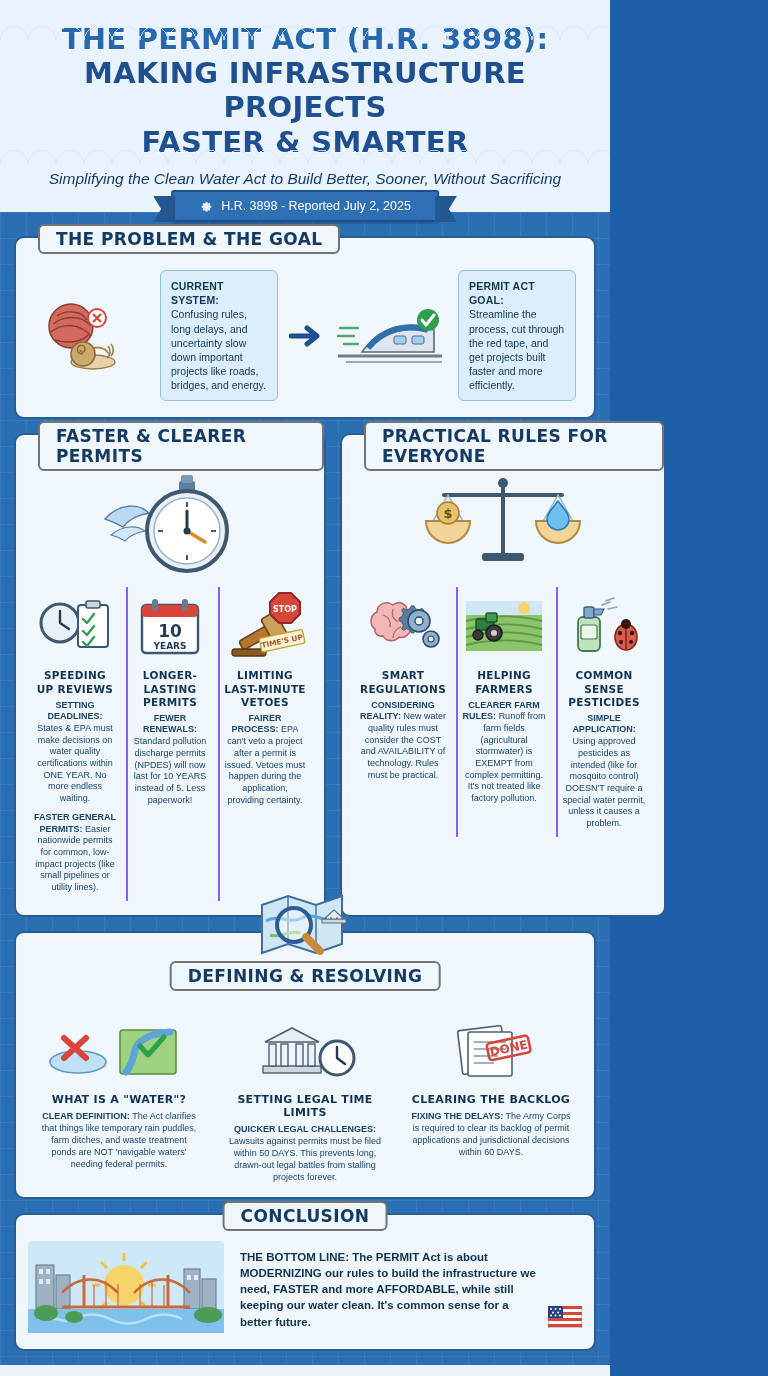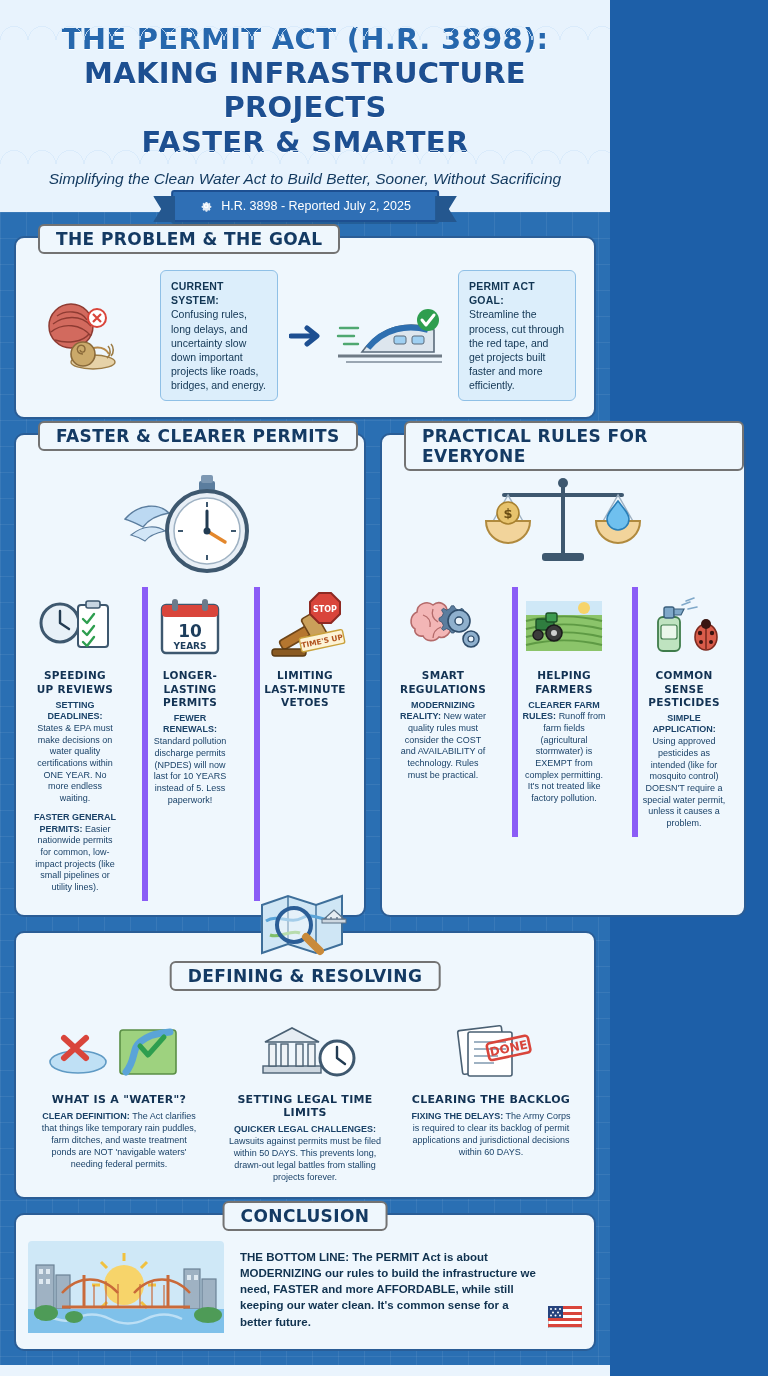--- a/index.html
+++ b/index.html
@@ -122,21 +122,21 @@
   .pg-box b { display:block; font-size:10.5px; letter-spacing:.2px; }
   .arrow { flex:0 0 34px; display:flex; justify-content:center; }
 
   
   .two-col { display:flex; gap:14px; }
   .two-col > .card { flex:1; margin-bottom:14px; }
 
   .hero-ico { text-align:center; padding:8px 0 6px; }
   .tri { display:flex; gap:6px; }
   .tri > div { flex:1; text-align:center; padding:0 4px; }
-  .tri-sep { border-left:6px solid #8b5cf6;margin-left:16px; }
+  .tri-sep { border-left:2px solid #8b5cf6; }
   .ico-box { height:74px; display:flex; align-items:flex-end; justify-content:center; }
   .tri h4 {
     margin:8px 0 4px;
     font-family:"DejaVu Sans", sans-serif;
     font-size:10.5px;
     color:#123253;
     letter-spacing:.3px;
     line-height:1.25;
     text-transform:uppercase;
   }
@@ -327,20 +327,21 @@
                   <polygon points="11,0 23,0 32,9 32,21 23,30 11,30 2,21 2,9" fill="#d9453b" stroke="#8e2a23" stroke-width="2"></polygon>
                   <text x="17" y="19" text-anchor="middle" font-family="DejaVu Sans, sans-serif" font-size="8" font-weight="bold" fill="#fff">STOP</text>
                 </g>
                 <g transform="rotate(-12 52 50)">
                   <rect x="36" y="44" width="44" height="14" rx="2" fill="#fdf3d6" stroke="#c9a13c" stroke-width="1.4"></rect>
                   <text x="58" y="54" text-anchor="middle" font-family="DejaVu Sans, sans-serif" font-size="7.5" font-weight="bold" fill="#b1521f">TIME'S UP</text>
                 </g>
               </svg>
             </div>
             <h4>LIMITING LAST-MINUTE VETOES</h4>
+            <p><b>FAIRER PROCESS:</b> <span>EPA can't veto a project after a permit is issued. Vetoes must happen during the application, providing certainty.</span></p>
           </div>
         </div>
       </div>
 
       <div class="card">
         <div class="card-title">PRACTICAL RULES FOR EVERYONE</div>
 
         <div class="hero-ico">
           <svg width="190" height="108" viewBox="0 0 190 108">
             <path d="M95 14v70" stroke="#3e586f" stroke-width="4"></path>
@@ -366,21 +367,21 @@
                 <g fill="#5b7d9e" stroke="#2f4d6b" stroke-width="1.2">
                   <path d="M58 18l3-5h4l3 5 5 2 5-3 3 3-3 5 2 5 5 3v4l-5 3-2 5 3 5-3 3-5-3-5 2-3 5h-4l-3-5-5-2-5 3-3-3 3-5-2-5-5-3v-4l5-3 2-5-3-5 3-3 5 3z" transform="translate(-6,-2) scale(.62) translate(30,14)"></path>
                 </g>
                 <circle cx="58" cy="30" r="11" fill="#8fb0cd" stroke="#2f4d6b" stroke-width="1.6"></circle>
                 <circle cx="58" cy="30" r="4" fill="#eef5fb" stroke="#2f4d6b" stroke-width="1.4"></circle>
                 <circle cx="70" cy="48" r="8" fill="#8fb0cd" stroke="#2f4d6b" stroke-width="1.6"></circle>
                 <circle cx="70" cy="48" r="3" fill="#eef5fb" stroke="#2f4d6b" stroke-width="1.2"></circle>
               </svg>
             </div>
             <h4>SMART REGULATIONS</h4>
-            <p><b>MODERNIZING REALITY:</b> <span>New water quality rules must consider the COST and AVAILABILITY of technology. Rules must be practical.</span></p>
+            <p><b>CONSIDERING REALITY:</b> <span>New water quality rules must consider the COST and AVAILABILITY of technology. Rules must be practical.</span></p>
           </div>
 
           <div class="tri-sep">
             <div class="ico-box">
               <svg width="84" height="70" viewBox="0 0 84 70">
                 <rect x="4" y="10" width="76" height="14" fill="#cfe8f7"></rect>
                 <circle cx="62" cy="17" r="6" fill="#f6d46a"></circle>
                 <path d="M4 24h76v36H4z" fill="#8bc46a"></path>
                 <path d="M4 30c24-6 52-6 76 0M4 38c24-6 52-6 76 0M4 46c24-6 52-6 76 0M4 54c24-6 52-6 76 0" stroke="#5e9a44" stroke-width="2" fill="none"></path>
                 <g>

